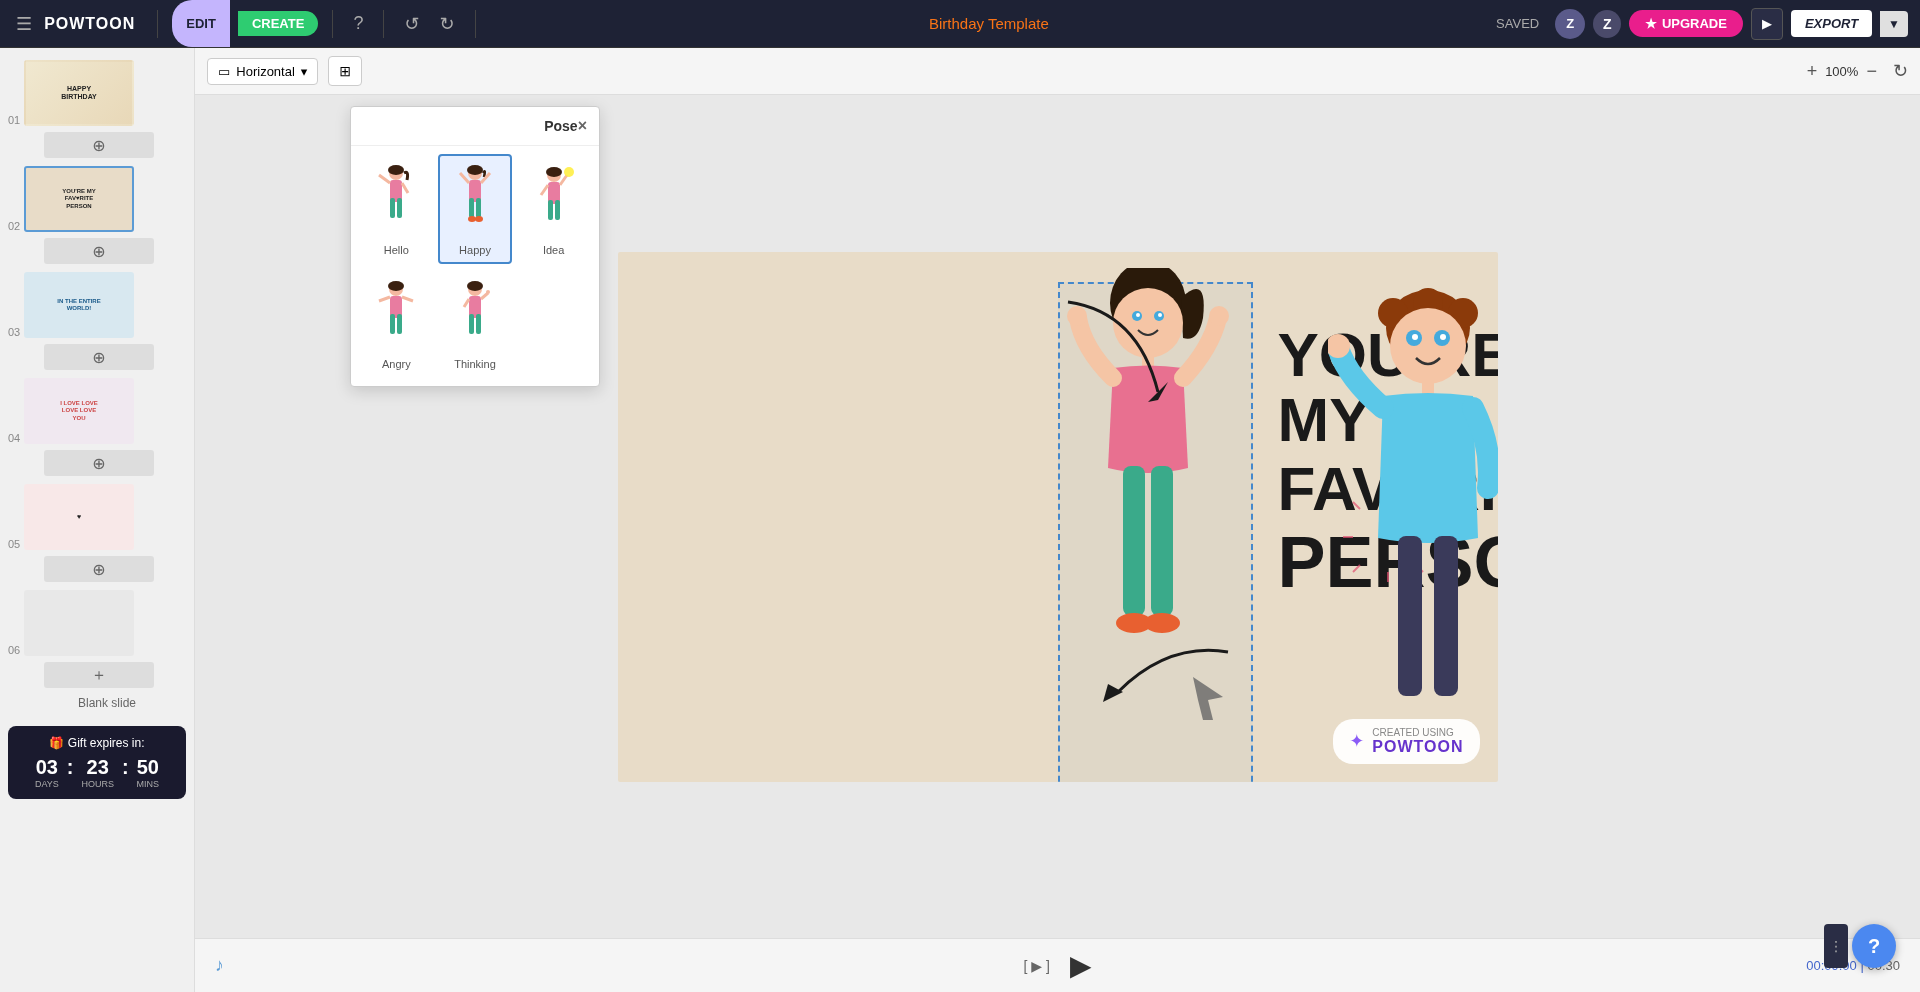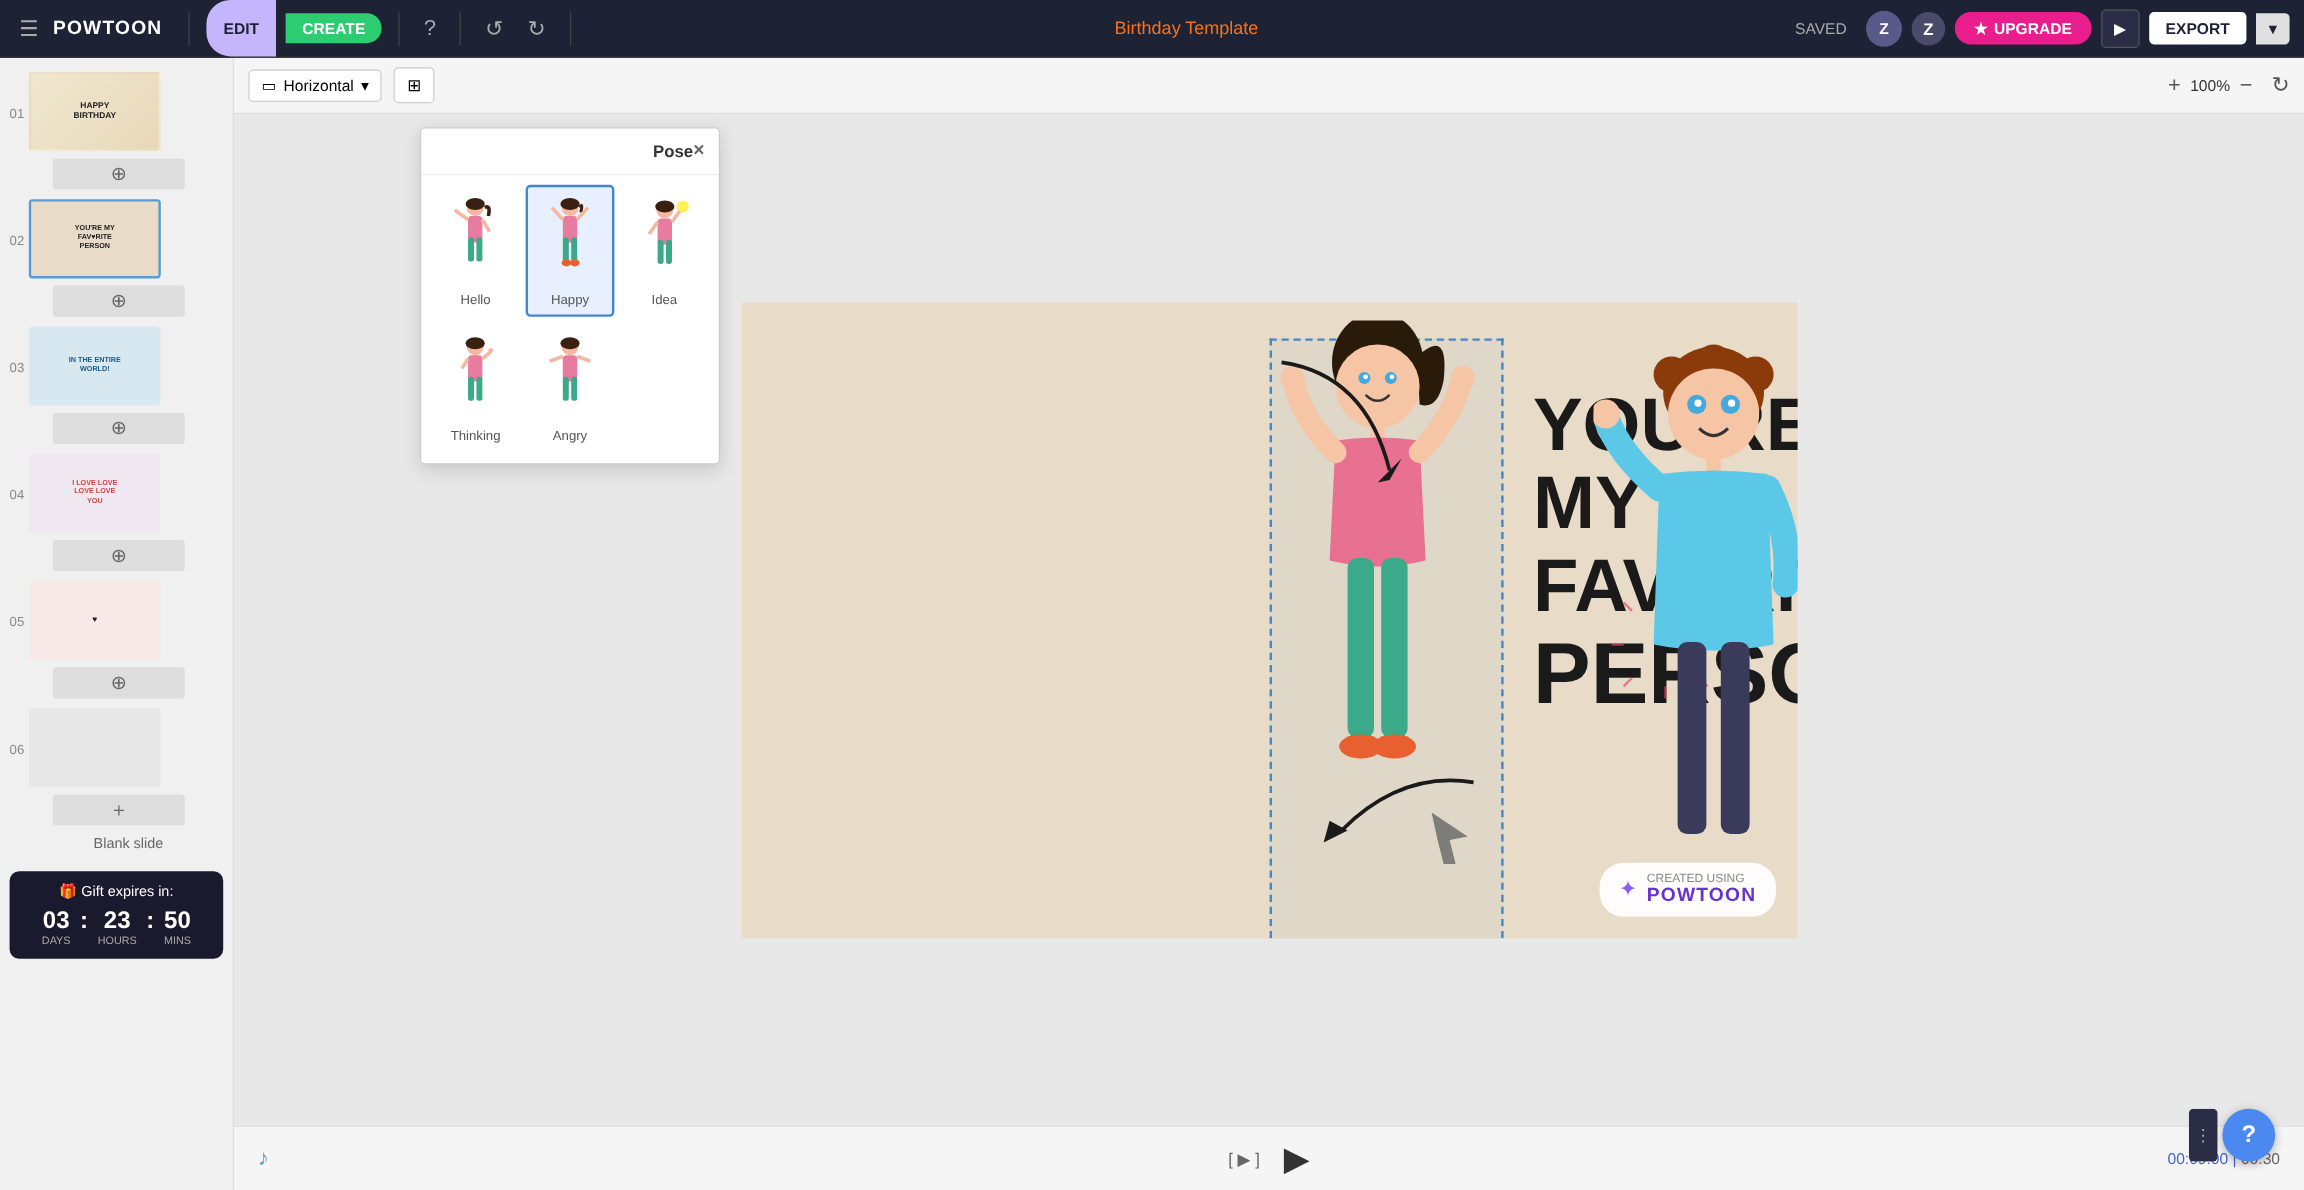--- a/index.html
+++ b/index.html
@@ -25,35 +25,35 @@
     .btn-create {
       background: #2ecc71; color: #fff; border: none;
       border-radius: 0 20px 20px 0; padding: 5px 14px; font-size: 13px; font-weight: 600; cursor: pointer;
     }
     .nav-icon { color: #aaa; font-size: 18px; cursor: pointer; padding: 4px 6px; }
     .nav-title { color: #f97316; font-size: 15px; font-weight: 500; flex: 1; text-align: center; }
     .nav-saved { color: #aaa; font-size: 13px; margin-right: 8px; }
     .nav-avatar { width: 30px; height: 30px; border-radius: 50%; background: #5a5a8a; display: flex; align-items: center; justify-content: center; color: #fff; font-size: 13px; font-weight: 600; }
     .nav-z { color: #fff; font-size: 14px; font-weight: 600; background: #4a4a6a; border-radius: 50%; width: 28px; height: 28px; display: flex; align-items: center; justify-content: center; }
     .btn-upgrade { background: #e91e8c; color: #fff; border: none; border-radius: 20px; padding: 6px 16px; font-size: 13px; font-weight: 700; cursor: pointer; display: flex; align-items: center; gap: 5px; }
-    .btn-export { background: #fff; color: #1e2235; border: none; border-radius: 4px; padding: 6px 14px; font-size: 13px; font-weight: 600; cursor: pointer; }
+    .btn-export { background: #fff; color: #1e2235; border: none; border-radius: 4px; padding: 6px 14px; font-size: 13px; font-weight: 600; cursor: pointer; font-style: italic; }
     .btn-export-arrow { background: #e0e0e0; color: #1e2235; border: none; padding: 6px 8px; font-size: 12px; cursor: pointer; border-radius: 0 4px 4px 0; }
     .nav-play-icon { background: #2a2d45; border: 1px solid #555; border-radius: 4px; width: 32px; height: 32px; display: flex; align-items: center; justify-content: center; color: #fff; cursor: pointer; font-size: 13px; }
 
     
     .main-area { display: flex; width: 100%; height: calc(992px - 48px); }
 
     
     .slides-panel {
       width: 195px; background: #f0f0f0;
       display: flex; flex-direction: column;
       border-right: 1px solid #ddd;
       overflow-y: auto; padding: 8px 0;
     }
-    .slide-item { display: flex; align-items: center; padding: 4px 8px; gap: 0; cursor: pointer; }
+    .slide-item { display: flex; align-items: flex-end; padding: 4px 8px; gap: 0; cursor: pointer; }
     .slide-num { font-size: 11px; color: #888; min-width: 16px; padding-top: 4px; }
     .slide-thumb {
       width: 110px; height: 66px; background: #e8e0d5; border-radius: 3px;
       border: 2px solid transparent; overflow: hidden; display: flex; align-items: center; justify-content: center;
       position: relative;
     }
     .slide-thumb.active { border-color: #5b9bd5; }
     .slide-add-btn { width: 110px; height: 26px; background: #ddd; border-radius: 3px; display: flex; align-items: center; justify-content: center; color: #666; font-size: 16px; cursor: pointer; margin-left: 22px; margin-top: 2px; }
     .blank-slide-label { text-align: center; font-size: 12px; color: #666; padding: 4px 0 8px 20px; }
     .gift-box {
@@ -355,42 +355,42 @@
 
 
         <div class="pose-item">
           <div class="pose-figure">
             <svg width="50" height="75" viewBox="0 0 50 75">
               <circle cx="25" cy="10" r="7" fill="#f4b8a0"></circle>
               <ellipse cx="25" cy="7" rx="8" ry="5" fill="#3a2010"></ellipse>
               <rect x="19" y="17" width="12" height="22" rx="3" fill="#e87ca0"></rect>
               <rect x="19" y="35" width="5" height="20" rx="2" fill="#3aaa8a"></rect>
               <rect x="26" y="35" width="5" height="20" rx="2" fill="#3aaa8a"></rect>
-              <line x1="19" y1="20" x2="14" y2="28" stroke="#f4b8a0" stroke-width="3"></line>
-
-              <line x1="31" y1="20" x2="38" y2="14" stroke="#f4b8a0" stroke-width="3"></line>
-              <circle cx="38" cy="13" r="2" fill="#f4b8a0"></circle>
+              <line x1="19" y1="18" x2="8" y2="22" stroke="#f4b8a0" stroke-width="3"></line>
+              <line x1="31" y1="18" x2="42" y2="22" stroke="#f4b8a0" stroke-width="3"></line>
             </svg>
           </div>
-          <span class="pose-label">Thinking</span>
+          <span class="pose-label">Angry</span>
         </div>
 
         <div class="pose-item">
           <div class="pose-figure">
             <svg width="50" height="75" viewBox="0 0 50 75">
               <circle cx="25" cy="10" r="7" fill="#f4b8a0"></circle>
               <ellipse cx="25" cy="7" rx="8" ry="5" fill="#3a2010"></ellipse>
               <rect x="19" y="17" width="12" height="22" rx="3" fill="#e87ca0"></rect>
               <rect x="19" y="35" width="5" height="20" rx="2" fill="#3aaa8a"></rect>
               <rect x="26" y="35" width="5" height="20" rx="2" fill="#3aaa8a"></rect>
-              <line x1="19" y1="18" x2="8" y2="22" stroke="#f4b8a0" stroke-width="3"></line>
-              <line x1="31" y1="18" x2="42" y2="22" stroke="#f4b8a0" stroke-width="3"></line>
+              <line x1="19" y1="20" x2="14" y2="28" stroke="#f4b8a0" stroke-width="3"></line>
+
+              <line x1="31" y1="20" x2="38" y2="14" stroke="#f4b8a0" stroke-width="3"></line>
+              <circle cx="38" cy="13" r="2" fill="#f4b8a0"></circle>
             </svg>
           </div>
-          <span class="pose-label">Angry</span>
+          <span class="pose-label">Thinking</span>
         </div>
       </div>
     </div>
 
     <div class="canvas-toolbar">
       <div class="toolbar-select">
         <span>▭</span>
         <span>Horizontal</span>
         <span>▾</span>
       </div>

